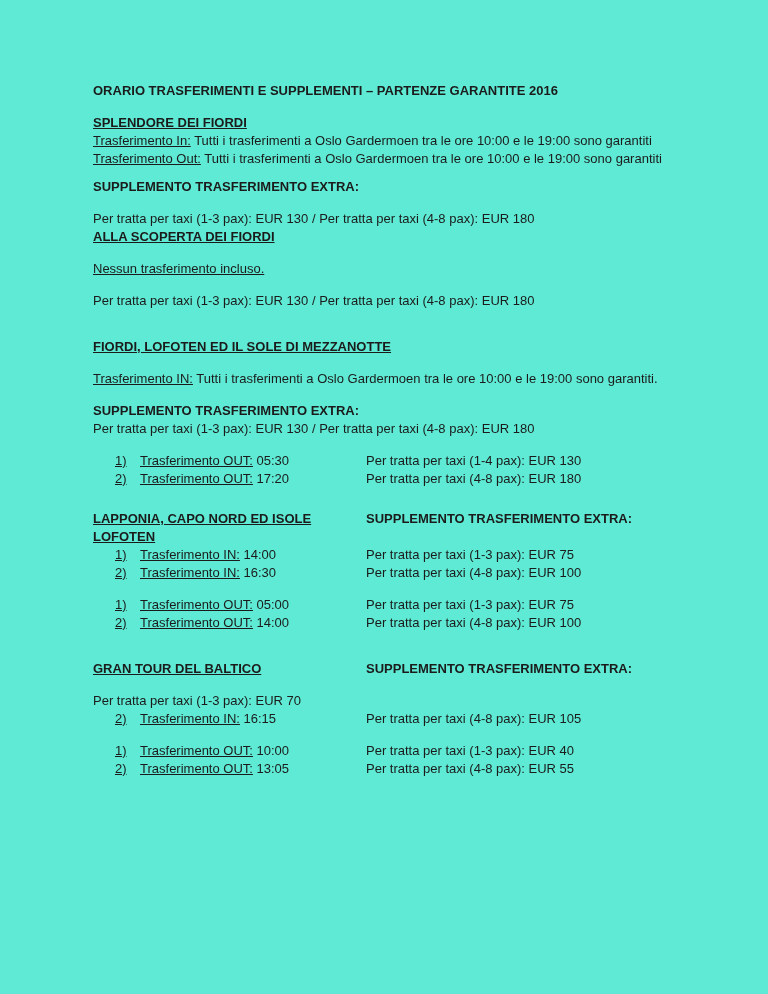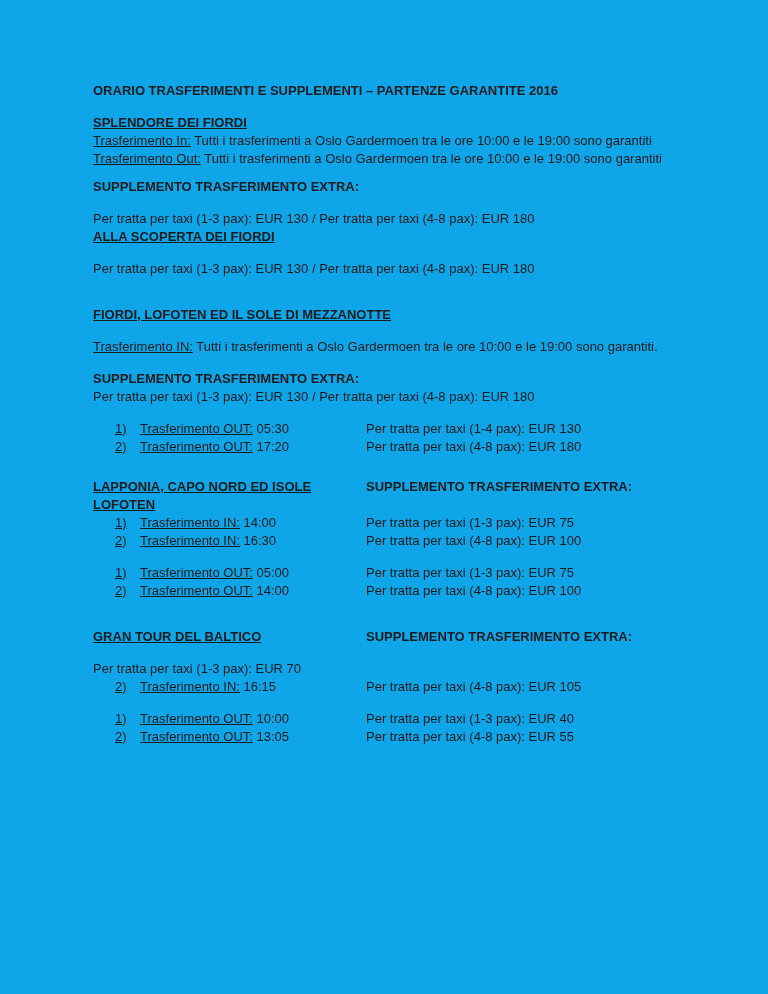--- a/index.html
+++ b/index.html
@@ -1,20 +1,20 @@
 <!DOCTYPE html>
 <html><head>
 <meta charset="utf-8">
 <style>
   html,body { margin:0; padding:0; background:#ffffff; }
   .page {
     position: relative;
     width: 768px;
     height: 994px;
-    background: #0ea5e9;
+    background: #5eead4;
     color: #1b1b1b;
     font-family: "Liberation Sans", sans-serif;
     font-size: 13px;
     line-height: 18px;
     box-sizing: border-box;
     padding: 82px 75px 0 93px;
     overflow: hidden;
   }
   .b { font-weight: bold; }
   .u { text-decoration: underline; }
@@ -37,20 +37,21 @@
 
   <div class="line b">ORARIO TRASFERIMENTI E SUPPLEMENTI – PARTENZE GARANTITE 2016</div>
 
   <div class="line b u mt14">SPLENDORE DEI FIORDI</div>
   <div class="line"><span class="u">Trasferimento In:</span><span> Tutti i trasferimenti a Oslo Gardermoen tra le ore 10:00 e le 19:00 sono garantiti</span></div>
   <div class="line"><span class="u">Trasferimento Out:</span><span> Tutti i trasferimenti a Oslo Gardermoen tra le ore 10:00 e le 19:00 sono garantiti</span></div>
   <div class="line b mt10">SUPPLEMENTO TRASFERIMENTO EXTRA:</div>
   <div class="line mt14">Per tratta per taxi (1-3 pax): EUR 130 / Per tratta per taxi (4-8 pax): EUR 180</div>
 
   <div class="line b u mt15">ALLA SCOPERTA DEI FIORDI</div>
+  <div class="line u mt14">Nessun trasferimento incluso.</div>
   <div class="line mt14">Per tratta per taxi (1-3 pax): EUR 130 / Per tratta per taxi (4-8 pax): EUR 180</div>
 
   <div class="line b u mt28">FIORDI, LOFOTEN ED IL SOLE DI MEZZANOTTE</div>
   <div class="line mt14"><span class="u">Trasferimento IN:</span><span> Tutti i trasferimenti a Oslo Gardermoen tra le ore 10:00 e le 19:00 sono garantiti.</span></div>
   <div class="line b mt14">SUPPLEMENTO TRASFERIMENTO EXTRA:</div>
   <div class="line">Per tratta per taxi (1-3 pax): EUR 130 / Per tratta per taxi (4-8 pax): EUR 180</div>
 
   <div class="mt14">
     <div class="t-row">
       <span class="cell-left"><span class="num">1)</span><span class="u">Trasferimento OUT:</span><span> 05:30</span></span>

